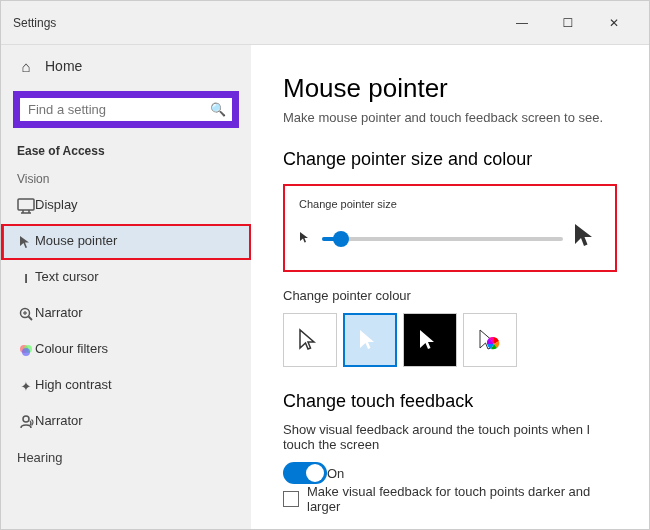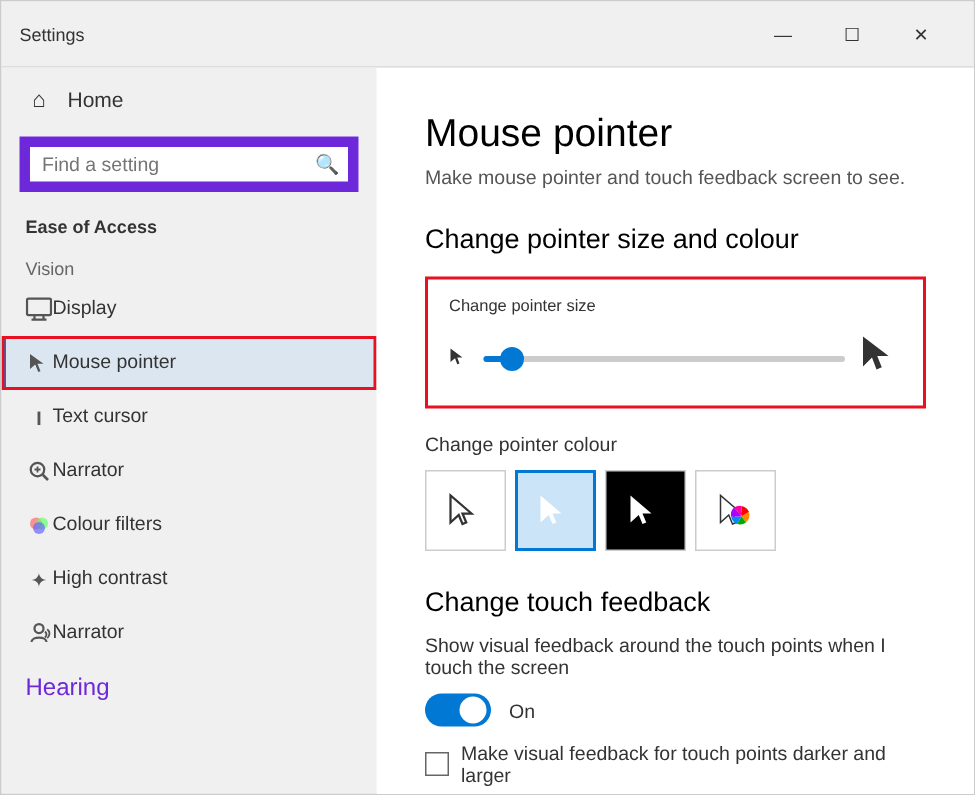--- a/index.html
+++ b/index.html
@@ -126,22 +126,22 @@
     .icon-placeholder {
       width: 18px;
       height: 18px;
       display: flex;
       align-items: center;
       justify-content: center;
       flex-shrink: 0;
       font-size: 15px;
     }
     .sidebar-hearing {
-      font-size: 16px;
-      color: #6d28d9;
+      font-size: 13px;
+      color: #404040;
       padding: 10px 16px 2px 16px;
     }
     
     .main {
       flex: 1;
       background: #fff;
       padding: 28px 32px;
       overflow-y: auto;
     }
     .page-title {
@@ -247,22 +247,21 @@
       margin-bottom: 10px;
     }
     .touch-desc {
       font-size: 13px;
       color: #333;
       margin-bottom: 10px;
     }
     .toggle-row {
       display: flex;
       align-items: center;
-      gap: 12px;
-      margin-bottom: 10px;
+      gap: 0;
     }
     .toggle {
       width: 44px;
       height: 22px;
       background: #0078d4;
       border-radius: 11px;
       position: relative;
       cursor: pointer;
       flex-shrink: 0;
     }

